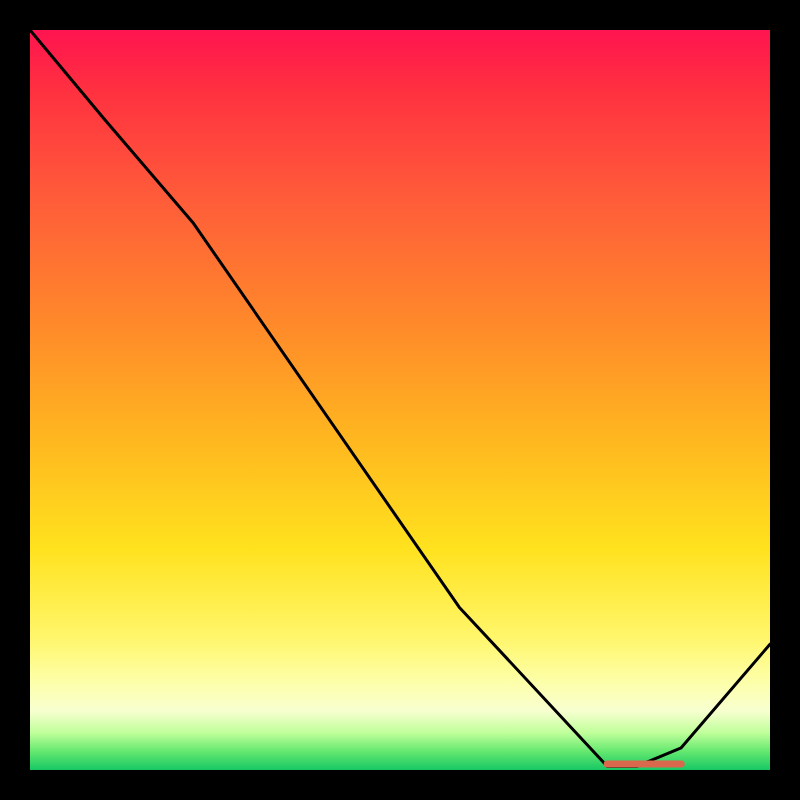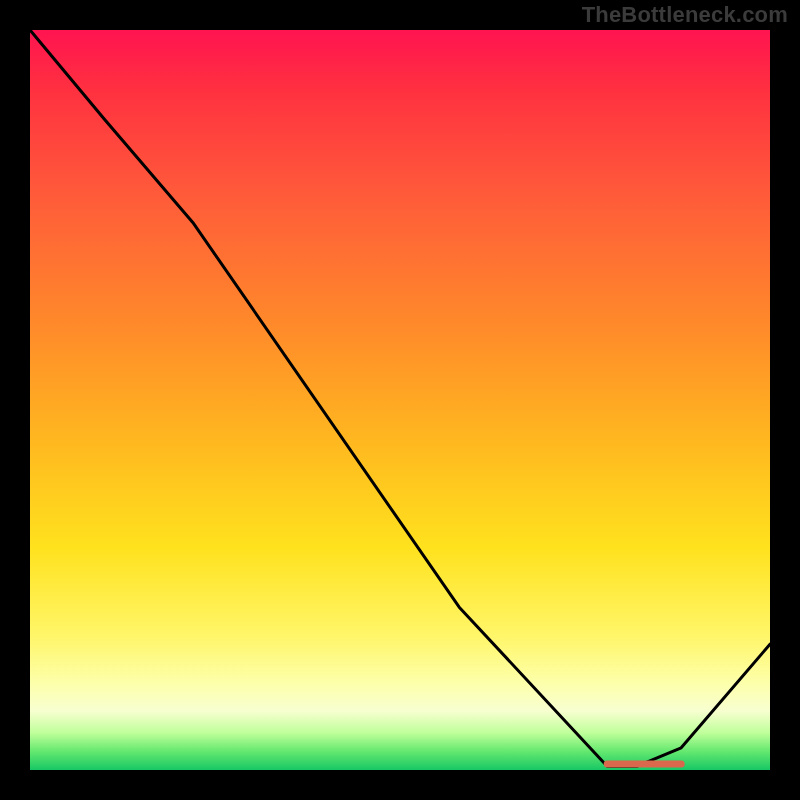--- a/index.html
+++ b/index.html
@@ -67,21 +67,20 @@
     fill: none;
     stroke: #d9684d;
     stroke-width: 7;
     stroke-linecap: round;
   }
 </style>
 </head>
 <body>
 
 <div class="stage">
-  <div class="watermark">TheBottleneck.com</div>
 
   <div class="plot">
     <svg viewBox="0 0 740 740">
       <path class="curve" d="M0.0 0.0 L74.0 88.8 L162.8 192.4 L429.2 577.2 L577.2 736.3 L606.8 736.3 L651.2 717.8 L740.0 614.2"></path>
       <line class="marker" x1="577.2" y1="734" x2="651.2" y2="734"></line>
     </svg>
   </div>
 </div>
 
 </body></html>

